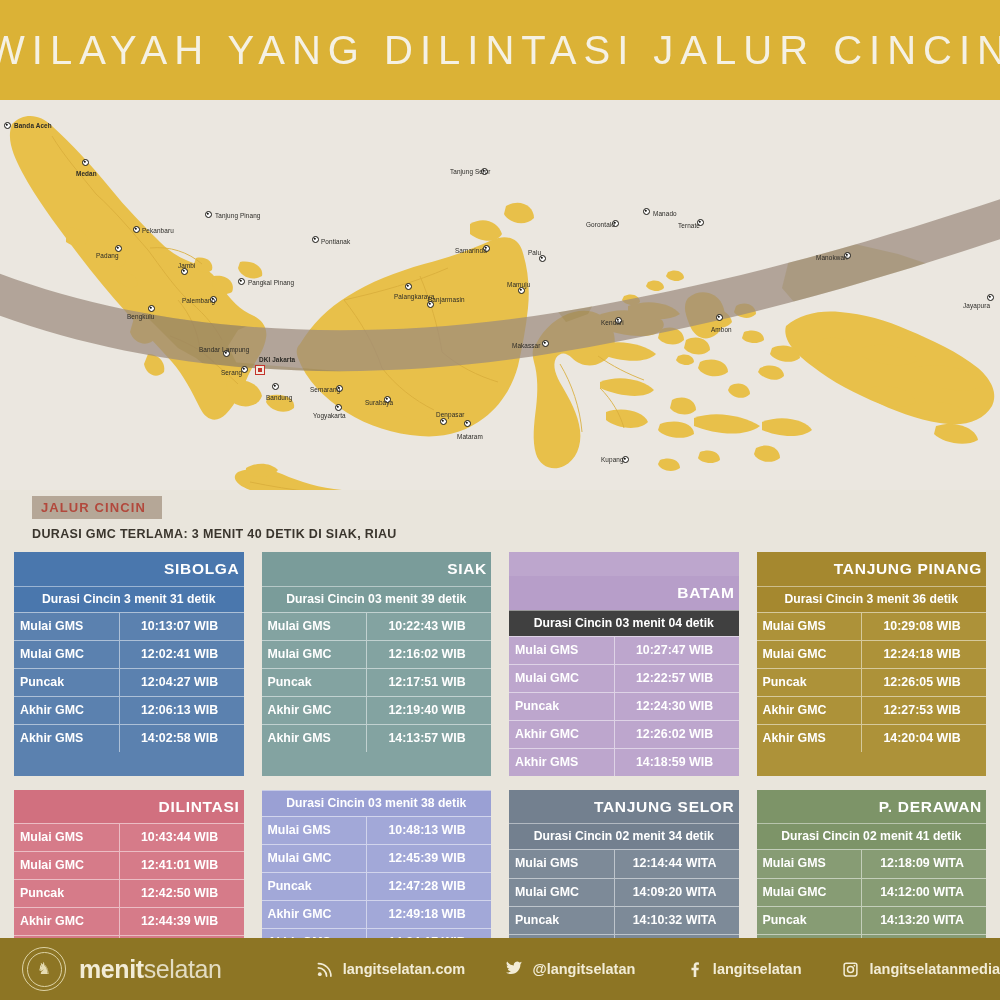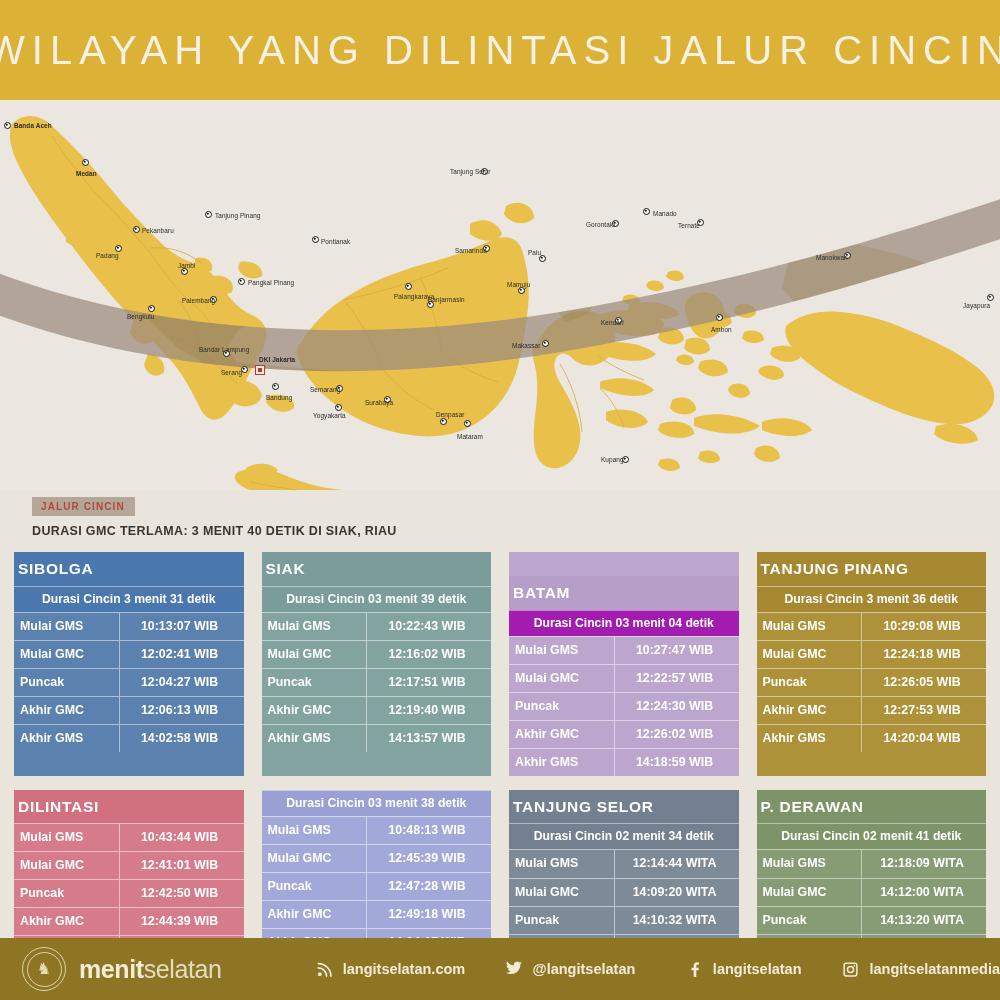--- a/index.html
+++ b/index.html
@@ -55,37 +55,37 @@
     content:""; width:4px; height:4px; background:#c4342c;
   }
 
   
   #legendzone{
     position:relative; width:100%; height:62px; background:#e9e5dc;
     padding:6px 0 0 32px;
   }
   #legendchip{
     display:inline-block; background:#b5a797; color:#b2483c;
-    font-size:10px; letter-spacing:1.1px; font-weight:600;
-    padding:4px 10px 4px 9px;
+    font-size:13px; letter-spacing:1.1px; font-weight:600;
+    padding:4px 16px 4px 9px;
   }
   #legendnote{
     margin-top:8px; color:#3a352d; font-size:12.5px;
     letter-spacing:.35px; font-weight:600;
   }
 
   
   #cards{
     position:relative; padding:0 14px; width:100%;
     display:grid; grid-template-columns:repeat(4,1fr);
     column-gap:18px; row-gap:14px;
   }
   .card{ width:100%; }
   .card .chead{
-    text-align:left; color:#ffffff; font-weight:bold;
+    text-align:right; color:#ffffff; font-weight:bold;
     font-size:15.5px; letter-spacing:.7px;
     padding:9px 4px 9px; line-height:1;
   }
   .card .cdur{
     text-align:center; color:#ffffff; font-weight:bold;
     font-size:12.2px; padding:6px 4px 7px; line-height:1;
     border-top:1px solid rgba(255,255,255,.45);
   }
   .crow{
     display:flex; color:#ffffff; font-weight:bold; font-size:12.4px;
@@ -426,21 +426,21 @@
           <div class="k">Akhir GMC</div>
           <div class="v">12:19:40 WIB</div>
         </div>
         <div class="crow">
           <div class="k">Akhir GMS</div>
           <div class="v">14:13:57 WIB</div>
         </div>
       </div>
       <div class="card" style="background: rgb(189, 166, 205);">
         <div class="chead" style="background: rgb(183, 158, 201); margin-top: 24px;">BATAM</div>
-        <div class="cdur" style="background: #a21caf;">Durasi Cincin 03 menit 04 detik</div>
+        <div class="cdur" style="background: #404040;">Durasi Cincin 03 menit 04 detik</div>
         <div class="crow">
           <div class="k">Mulai GMS</div>
           <div class="v">10:27:47 WIB</div>
         </div>
         <div class="crow">
           <div class="k">Mulai GMC</div>
           <div class="v">12:22:57 WIB</div>
         </div>
         <div class="crow">
           <div class="k">Puncak</div>

